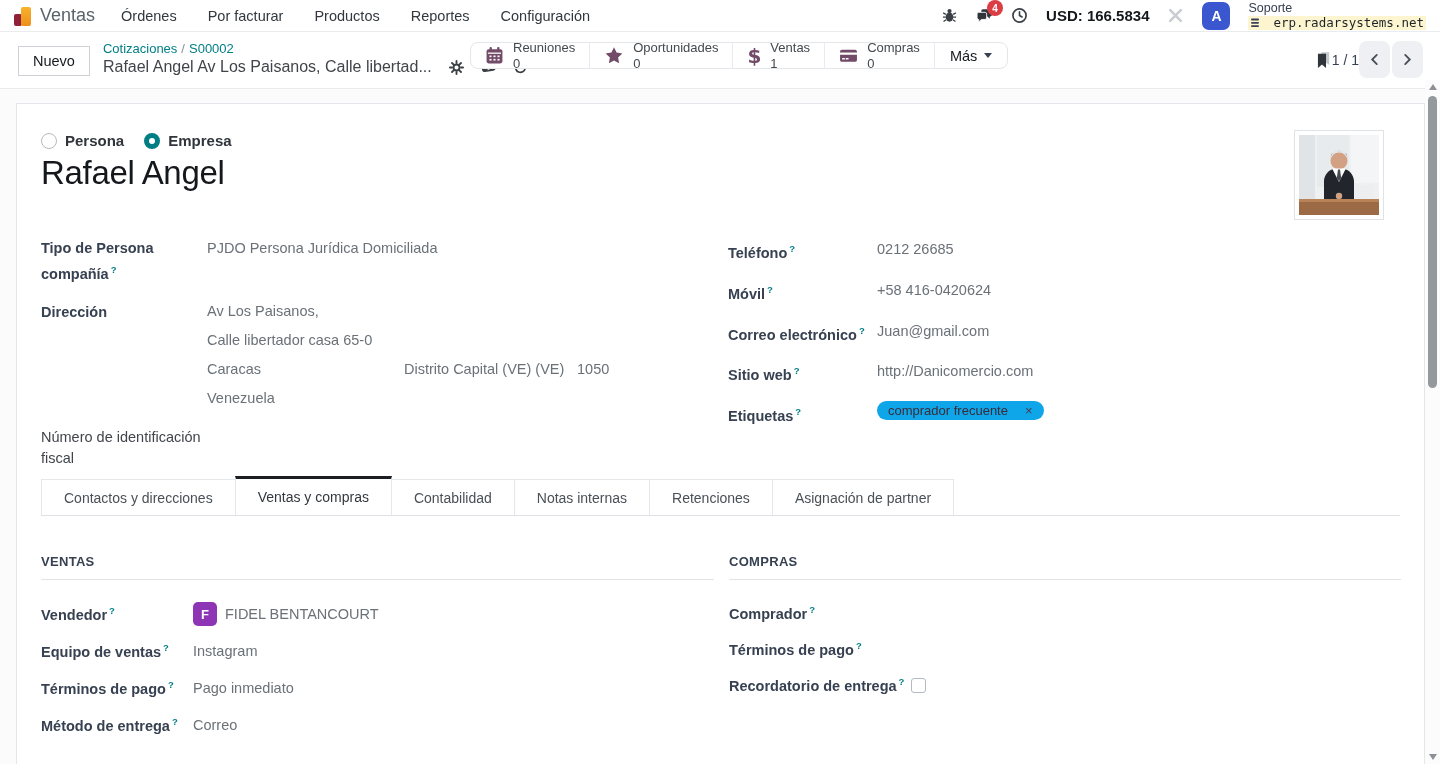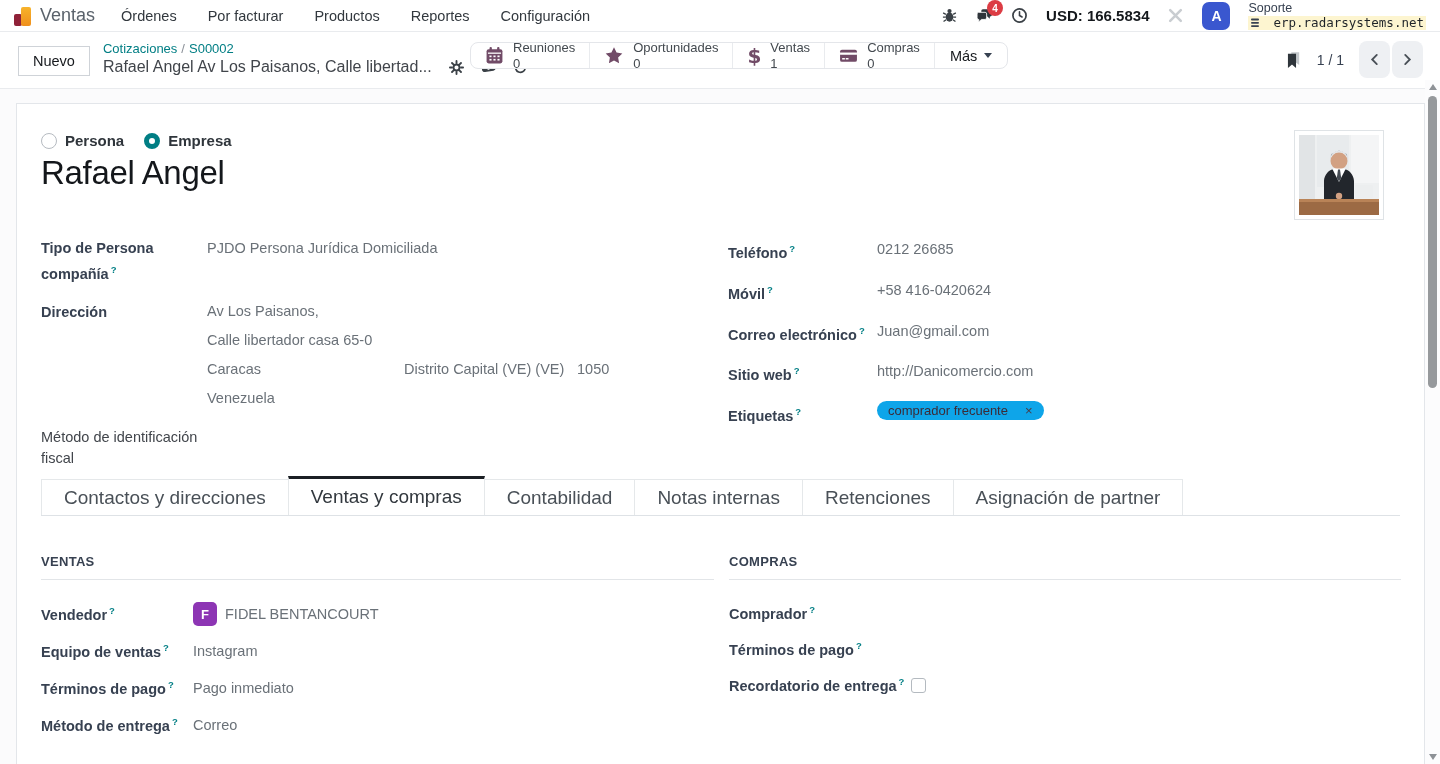--- a/index.html
+++ b/index.html
@@ -39,21 +39,21 @@
 
   .stat-group { position:absolute; left:470px; top:10px; height:27px; display:flex; background:#fff; border:1px solid #e4e6ea; border-radius:8px; overflow:hidden; }
   .stat-btn { display:flex; align-items:center; gap:9px; padding:0 14px; cursor:pointer; border-right:1px solid #e9ebee; }
   .stat-btn:last-child { border-right:none; }
   .stat-text { line-height:1.2; font-size:13px; color:#43494f; }
   .stat-count { color:#43494f; }
   .dollar-glyph { font-size:20px; font-weight:bold; color:#714b67; font-family:"DejaVu Sans",sans-serif; }
   .more-btn { display:flex; align-items:center; gap:7px; padding:0 15px; font-size:14.5px; color:#16191d; cursor:pointer; }
   .caret-down { width:0; height:0; border-left:4.5px solid transparent; border-right:4.5px solid transparent; border-top:5px solid #374151; }
 
-  .cp-right { position:absolute; right:17px; top:9px; display:flex; align-items:center; gap:15px; }
+  .cp-right { position:absolute; right:17px; top:9px; display:flex; align-items:center; }
   .pager-text { font-size:14px; color:#374151; }
   .pager-btns { display:flex; gap:2px; }
   .pager-btn { width:31px; height:37px; background:#eef0f3; border:none; border-radius:8px; display:flex; align-items:center; justify-content:center; cursor:pointer; }
 
   
   .sheet { position:absolute; left:16px; width:1409px; top:103px; height:680px; background:#fff; border:1px solid #e3e6ea; border-bottom:none; }
 
   .radio-row { position:absolute; left:24px; top:28px; display:flex; gap:20px; align-items:center; }
   .radio-opt { display:flex; align-items:center; gap:8px; cursor:pointer; font-size:15px; font-weight:600; color:#2f353b; }
   .radio { width:16px; height:16px; border-radius:50%; background:#fff; border:1px solid #b6bbc1; }
@@ -77,21 +77,21 @@
   .vat-input { width:491px; border-bottom:1.5px solid #44749c; line-height:20px; padding-bottom:1px; cursor:text; }
   .vat-sel { background:#3b82f6; color:#fff; }
   .frow-r { display:flex; align-items:flex-start; margin-bottom:15px; min-height:22px; }
   .flabel-r { width:149px; font-weight:600; color:#374151; line-height:22px; flex-shrink:0; }
   .fvalue-r { color:#6a7178; line-height:22px; cursor:text; }
   .tag-pill { display:inline-flex; align-items:center; gap:17px; background:#0ea5e9; border-radius:11px; padding:2px 11px; font-size:13px; color:#3c2b37; cursor:pointer; }
   .tag-x { font-size:13px; color:#4a3a45; cursor:pointer; }
 
   
   .tabs { position:absolute; left:24px; right:24px; top:375px; height:37px; display:flex; align-items:flex-end; border-bottom:1px solid #dee2e6; }
-  .tab { height:36px; display:flex; align-items:center; padding:0 22px; font-size:19px; color:#495057; border:1px solid #e5e8ea; border-bottom:none; cursor:pointer; background:#fff; margin-right:-1px; }
+  .tab { height:36px; display:flex; align-items:center; padding:0 22px; font-size:14px; color:#495057; border:1px solid #e5e8ea; border-bottom:none; cursor:pointer; background:#fff; margin-right:-1px; }
   .tab.active { height:39px; border-top:3px solid #1b1f24; color:#32383e; position:relative; z-index:2; }
 
   
   .sec-sales { position:absolute; left:24px; top:450px; width:673px; }
   .sec-purch { position:absolute; left:712px; top:450px; width:672px; }
   .sec-title { font-size:13px; font-weight:bold; color:#374151; letter-spacing:.3px; padding-bottom:10px; border-bottom:1px solid #e2e5e8; margin-bottom:22px; }
   .srow { display:flex; align-items:center; margin-bottom:13px; min-height:24px; font-size:14.5px; }
   .slabel { width:152px; font-weight:600; color:#374151; flex-shrink:0; }
   .svalue { color:#6a7178; display:flex; align-items:center; gap:8px; cursor:text; }
   .avatar-f { width:24px; height:24px; border-radius:5px; background:#8d35b4; color:#fff; font-size:13px; font-weight:bold; display:flex; align-items:center; justify-content:center; }
@@ -315,21 +315,21 @@
           <div class="addr-line">Calle libertador casa 65-0</div>
           <div class="city-line">
             <div class="city">Caracas</div>
             <div class="state">Distrito Capital (VE) (VE)</div>
             <div>1050</div>
           </div>
           <div class="addr-line">Venezuela</div>
         </div>
       </div>
       <div class="frow" style="margin-top:9px;">
-        <div class="flabel plain">Método de identificación fiscal</div>
+        <div class="flabel plain">Número de identificación fiscal</div>
       </div>
     </div>
 
     <div class="fields-right">
       <div class="frow-r">
         <div class="flabel-r"><span>Teléfono</span><sup class="help">?</sup></div>
         <div class="fvalue-r">0212 26685</div>
       </div>
       <div class="frow-r">
         <div class="flabel-r"><span>Móvil</span><sup class="help">?</sup></div>

